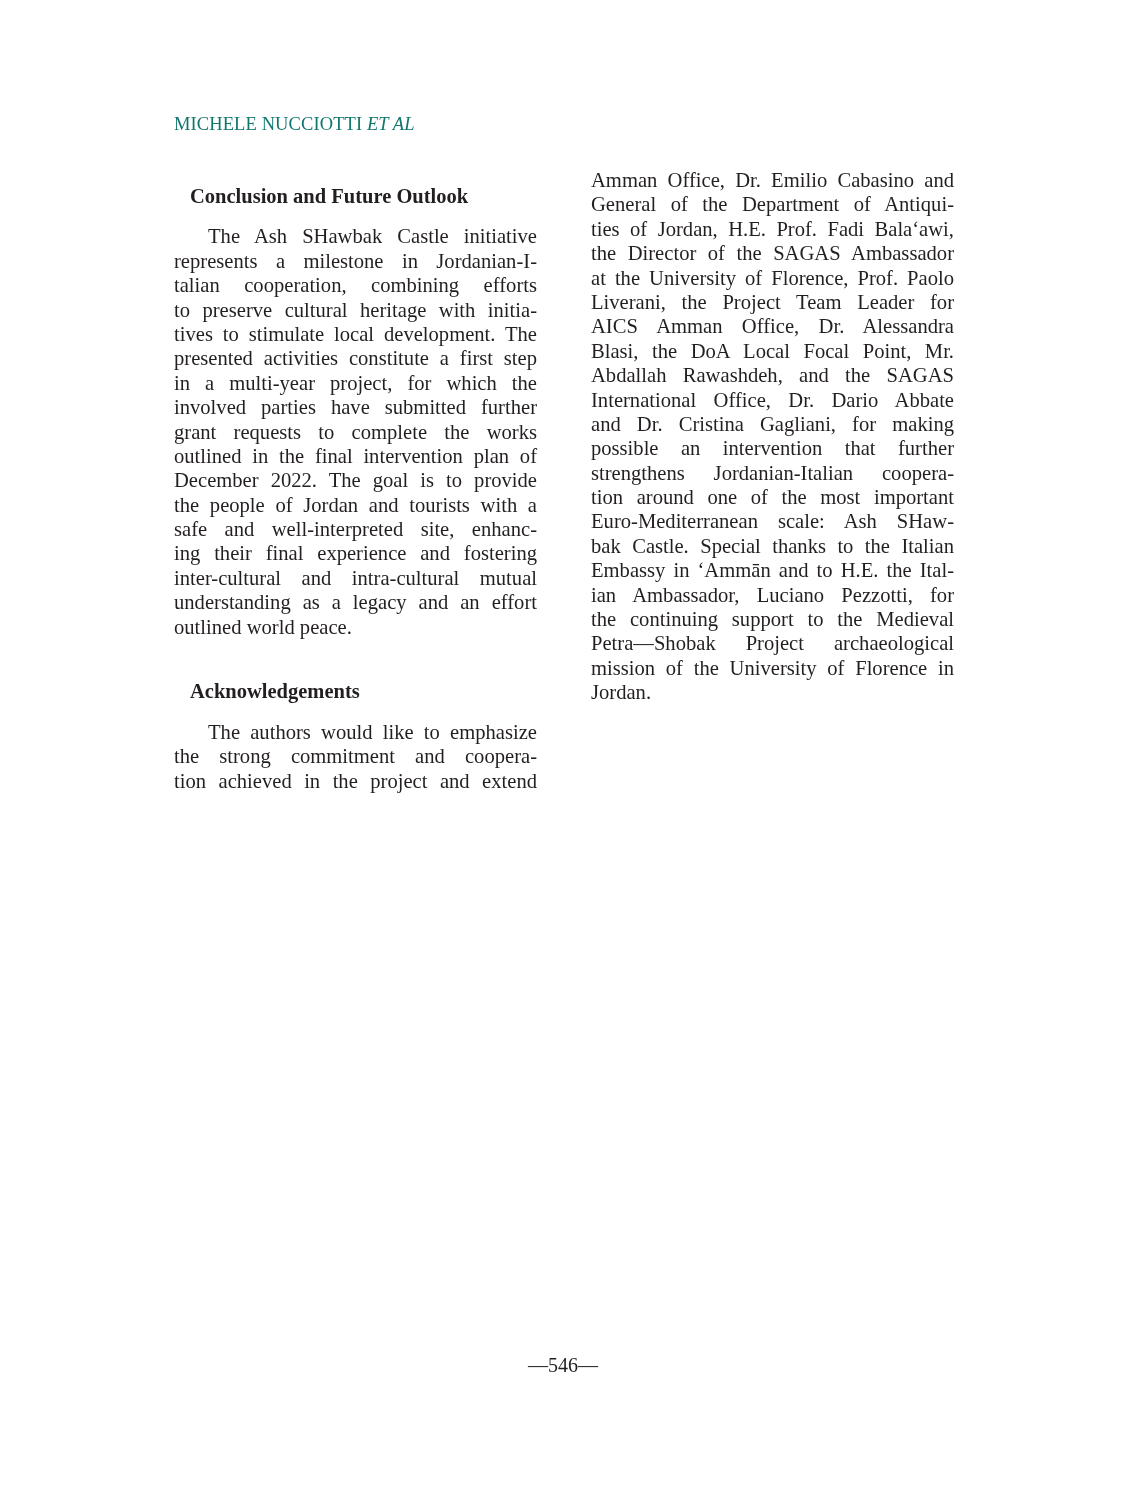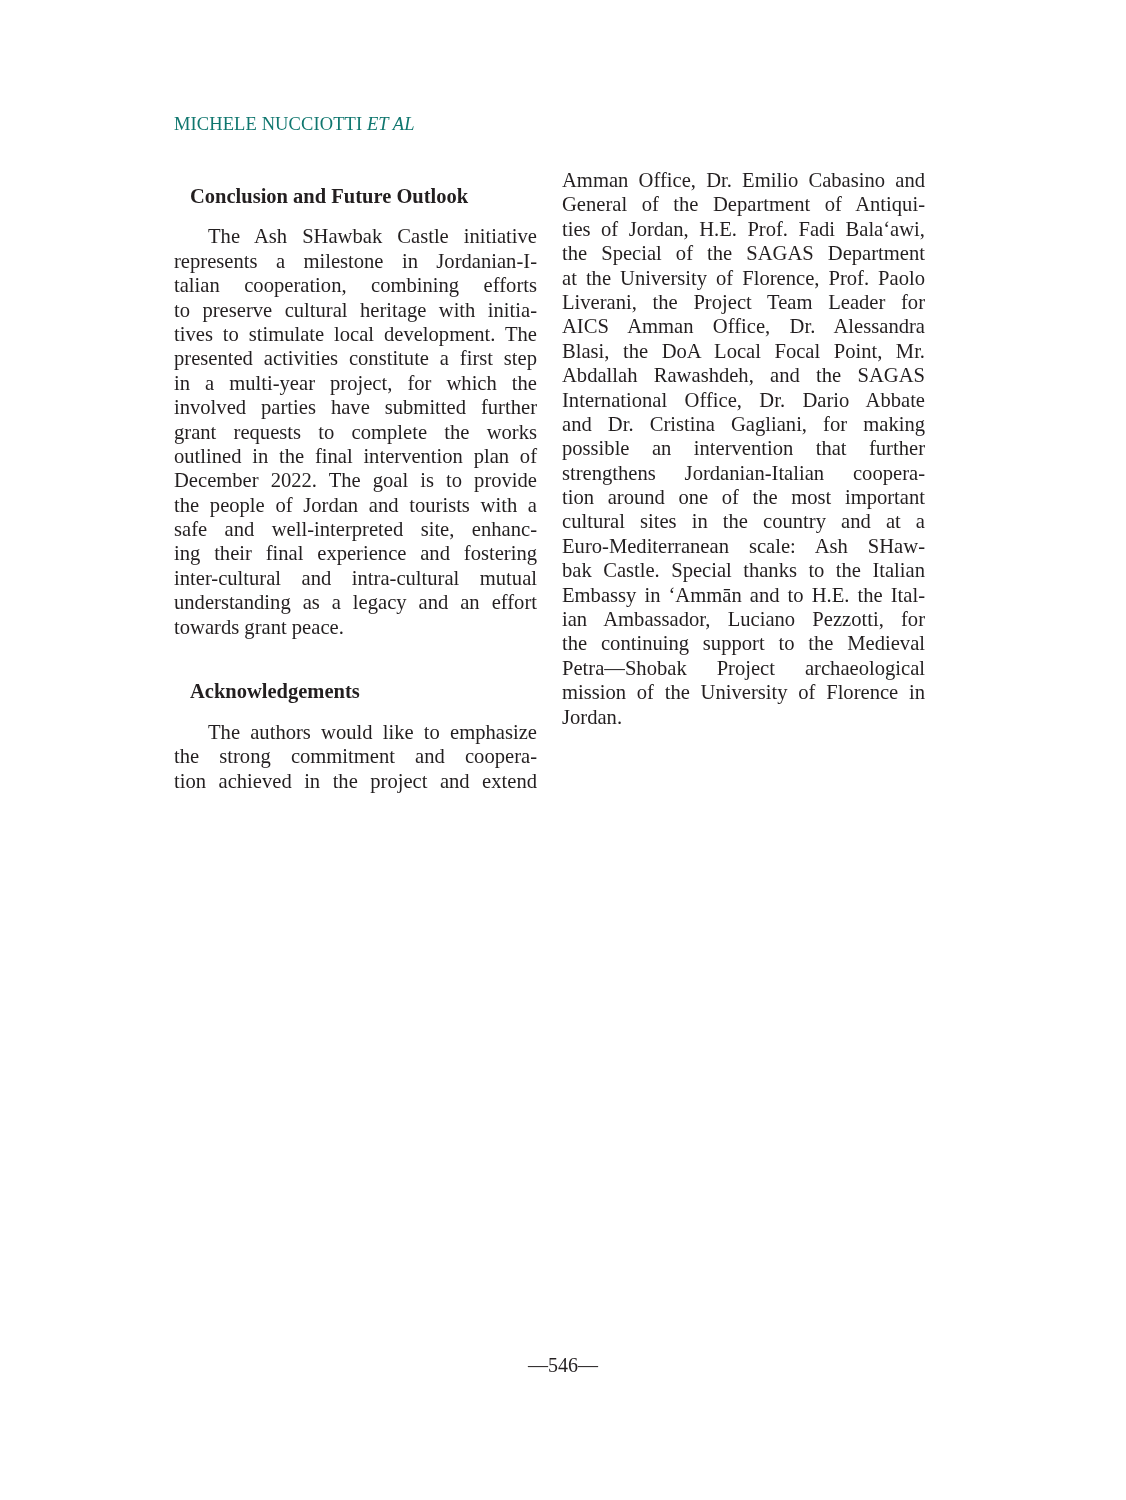--- a/index.html
+++ b/index.html
@@ -11,21 +11,21 @@
     .running-head {
       position: absolute; left: 174px; top: 114px;
       font-family: "Liberation Serif", serif;
       font-size: 18.5px; letter-spacing: 0.1px; color: #0f766e;
     }
     .running-head em { font-style: italic; }
     .col {
       position: absolute; top: 168px; width: 363px;
     }
     .col-left { left: 174px; }
-    .col-right { left: 562px; }
+    .col-right { left: 591px; }
     .heading {
       font-family: "Liberation Serif", serif;
       font-weight: bold; font-size: 20.5px; line-height: 24.4px;
       margin: 16px; height: 24.4px; white-space: nowrap;
     }
     .line {
       font-family: "Liberation Serif", serif;
       font-size: 20.6px; line-height: 24.4px; height: 24.4px;
       white-space: nowrap; text-align: justify; text-align-last: justify;
       overflow: visible;
@@ -56,48 +56,47 @@
     <div class="line">in a multi-year project, for which the</div>
     <div class="line">involved parties have submitted further</div>
     <div class="line">grant requests to complete the works</div>
     <div class="line">outlined in the final intervention plan of</div>
     <div class="line">December 2022. The goal is to provide</div>
     <div class="line">the people of Jordan and tourists with a</div>
     <div class="line">safe and well-interpreted site, enhanc-</div>
     <div class="line">ing their final experience and fostering</div>
     <div class="line">inter-cultural and intra-cultural mutual</div>
     <div class="line">understanding as a legacy and an effort</div>
-    <div class="line last">towards grant peace.</div>
+    <div class="line last">outlined world peace.</div>
   </div>
   <div class="gap"></div>
   <h2 class="heading">Acknowledgements</h2>
   <div>
     <div class="line indent">The authors would like to emphasize</div>
     <div class="line">the strong commitment and coopera-</div>
     <div class="line">tion achieved in the project and extend</div>
   </div>
 </div>
 
 <div class="col col-right">
   <div>
     <div class="line">Amman Office, Dr. Emilio Cabasino and</div>
     <div class="line">General of the Department of Antiqui-</div>
     <div class="line">ties of Jordan, H.E. Prof. Fadi Bala‘awi,</div>
-    <div class="line">the Special of the SAGAS Department</div>
+    <div class="line">the Director of the SAGAS Ambassador</div>
     <div class="line">at the University of Florence, Prof. Paolo</div>
     <div class="line">Liverani, the Project Team Leader for</div>
     <div class="line">AICS Amman Office, Dr. Alessandra</div>
     <div class="line">Blasi, the DoA Local Focal Point, Mr.</div>
     <div class="line">Abdallah Rawashdeh, and the SAGAS</div>
     <div class="line">International Office, Dr. Dario Abbate</div>
     <div class="line">and Dr. Cristina Gagliani, for making</div>
     <div class="line">possible an intervention that further</div>
     <div class="line">strengthens Jordanian-Italian coopera-</div>
     <div class="line">tion around one of the most important</div>
-    <div class="line">cultural sites in the country and at a</div>
     <div class="line">Euro-Mediterranean scale: Ash SHaw-</div>
     <div class="line">bak Castle. Special thanks to the Italian</div>
     <div class="line">Embassy in ‘Ammān and to H.E. the Ital-</div>
     <div class="line">ian Ambassador, Luciano Pezzotti, for</div>
     <div class="line">the continuing support to the Medieval</div>
     <div class="line">Petra—Shobak Project archaeological</div>
     <div class="line">mission of the University of Florence in</div>
     <div class="line last">Jordan.</div>
   </div>
 </div>

